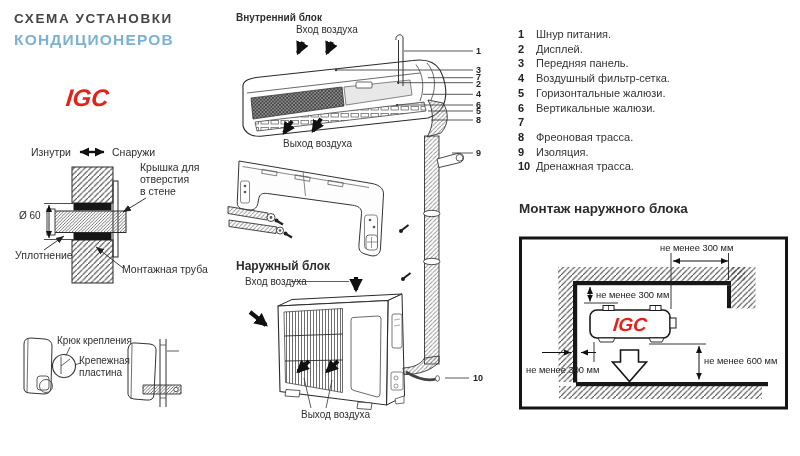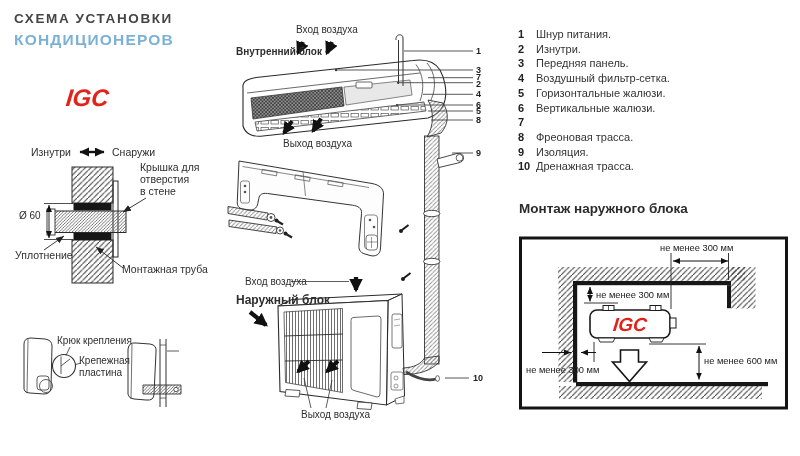--- a/index.html
+++ b/index.html
@@ -1,21 +1,21 @@
 <!DOCTYPE html>
 <html><head>
 <meta charset="utf-8">
 <style>
   html,body{margin:0;padding:0;background:#fff;}
   .page{position:relative;width:796px;height:456px;background:#fff;overflow:hidden;
         font-family:"Liberation Sans","DejaVu Sans",sans-serif;}
   svg{position:absolute;left:0;top:0;}
   .lbl{position:absolute;font-size:10.5px;color:#2e2e2e;white-space:nowrap;line-height:1.15;}
   .pre{white-space:pre-line;}
-  .b{font-weight:bold;margin-top:34px;}
+  .b{font-weight:bold;}
   .title1{font-size:13.5px;font-weight:bold;letter-spacing:1.6px;color:#454545;}
   .title2{font-size:15.5px;font-weight:bold;letter-spacing:1.2px;color:#7cb1d6;}
   .brand{font-size:24px;font-weight:bold;font-style:italic;color:#e2231a;transform:skewX(-6deg);}
   .brand-small{font-size:19px;font-weight:bold;font-style:italic;color:#e2231a;transform:skewX(-6deg);
                width:70px;text-align:center;}
   .small{font-size:10px;}
   .callout{font-size:9px;font-weight:bold;color:#222;line-height:9px;}
   .legend{position:absolute;left:518px;top:27px;font-size:11px;color:#333;}
   .lrow{display:flex;line-height:14.7px;}
   .lnum{width:18px;font-weight:bold;color:#222;}
@@ -270,21 +270,21 @@
 <div class="lbl callout" style="left:476px;top:149px">9</div>
 <div class="lbl callout" style="left:473px;top:373.5px">10</div>
 
 <div class="legend">
   <div class="lrow">
         <span class="lnum">1</span>
         <span>Шнур питания.</span>
       </div>
   <div class="lrow">
         <span class="lnum">2</span>
-        <span>Изнутри.</span>
+        <span>Дисплей.</span>
       </div>
   <div class="lrow">
         <span class="lnum">3</span>
         <span>Передняя панель.</span>
       </div>
   <div class="lrow">
         <span class="lnum">4</span>
         <span>Воздушный фильтр-сетка.</span>
       </div>
   <div class="lrow">

